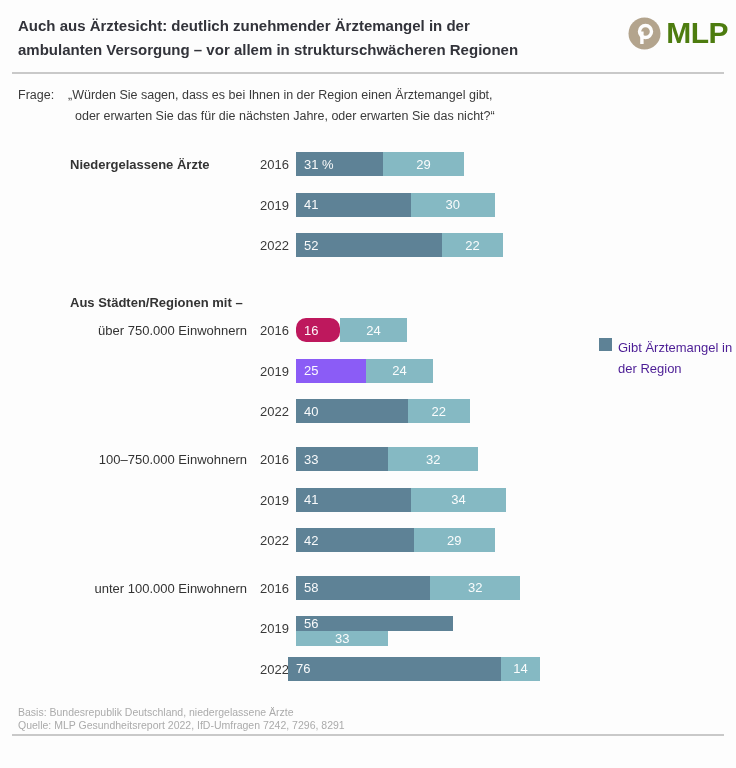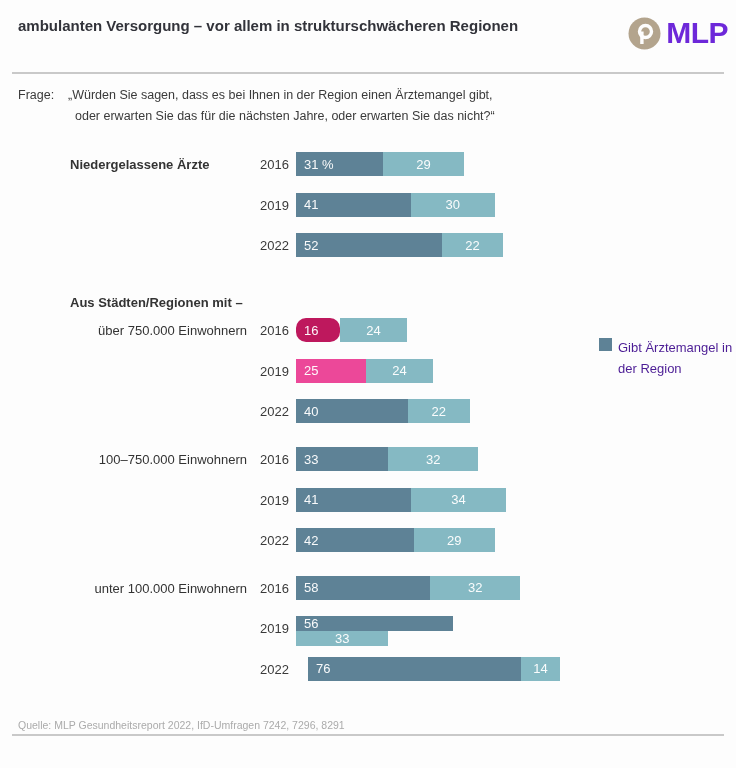--- a/index.html
+++ b/index.html
@@ -7,21 +7,21 @@
     position:relative;width:736px;height:768px;margin:0 auto;
     background:#fdfdfd;overflow:hidden;
     font-family:"Liberation Sans",sans-serif;color:#333;
   }
   
   .title{
     position:absolute;left:18px;top:14px;width:560px;
     font-size:15px;font-weight:bold;line-height:24px;color:#32333a;
   }
   .logo{position:absolute;right:8px;top:16px;display:flex;align-items:center;}
-  .logo-word{font-size:30px;font-weight:bold;letter-spacing:-0.5px;color:#6d28d9;margin-left:5px;}
+  .logo-word{font-size:30px;font-weight:bold;letter-spacing:-0.5px;color:#4d7c0f;margin-left:5px;}
   .divider{position:absolute;left:12px;width:712px;height:2px;background:#c9c9c9;}
   .divider.top{top:72px;}
   .divider.bottom{top:734px;}
   
   .q-label{position:absolute;left:18px;top:88px;font-size:12.5px;color:#3a3a3a;}
   .q-line1{position:absolute;left:68px;top:88px;font-size:12.5px;color:#3a3a3a;}
   .q-line2{position:absolute;left:75px;top:109px;font-size:12.5px;color:#3a3a3a;}
   
   .group-label{position:absolute;font-size:13px;line-height:15px;color:#333;white-space:nowrap;}
   .group-label.bold{font-weight:bold;left:70px;}
@@ -39,20 +39,21 @@
   .legend-text{margin-left:6px;font-size:13px;line-height:21px;color:#4c1d95;width:118px;}
   
   .footer-line{position:absolute;left:18px;font-size:10.5px;line-height:13px;color:#ababab;white-space:nowrap;}
 </style>
 </head>
 <body>
 
 <div class="frame">
 
   <div class="title">
+    <div>Auch aus Ärztesicht: deutlich zunehmender Ärztemangel in der</div>
     <div>ambulanten Versorgung – vor allem in strukturschwächeren Regionen</div>
   </div>
 
   <div class="logo">
     <svg width="33" height="33" viewBox="0 0 33 33">
       <circle cx="16.5" cy="16.5" r="16" fill="#b3a48d"></circle>
       <circle cx="17.5" cy="14.5" r="6" fill="none" stroke="#fdfdfd" stroke-width="3.4"></circle>
       <rect x="12.2" y="14.5" width="3.4" height="12.5" fill="#fdfdfd"></rect>
     </svg>
     <span class="logo-word">MLP</span>
@@ -98,21 +99,21 @@
       <div class="bar" style="left: 296px; top: 318px;">
         <div class="seg dark" style="width: 44px; background: #be185d; border-radius: 10px;">
           <span class="val">16</span>
         </div>
         <div class="seg light" style="width: 67.2px; background: rgb(133, 185, 195);">
           <span class="val">24</span>
         </div>
       </div>
       <div class="year-label" style="top: 363.5px;">2019</div>
       <div class="bar" style="left: 296px; top: 358.5px;">
-        <div class="seg dark" style="width: 70px; background: #ec4899;">
+        <div class="seg dark" style="width: 70px; background: #8b5cf6;">
           <span class="val">25</span>
         </div>
         <div class="seg light" style="width: 67.2px; background: rgb(133, 185, 195);">
           <span class="val">24</span>
         </div>
       </div>
       <div class="year-label" style="top: 404px;">2022</div>
       <div class="bar" style="left: 296px; top: 399px;">
         <div class="seg dark" style="width: 112px; background: rgb(94, 130, 150);">
           <span class="val">40</span>
@@ -162,33 +163,34 @@
       <div class="year-label" style="top: 621px;">2019</div>
       <div class="bar" style="left: 296px; top: 616px; flex-direction: column;">
         <div class="seg dark" style="width: 156.8px; background: rgb(94, 130, 150);">
           <span class="val">56</span>
         </div>
         <div class="seg light" style="width: 92.4px; background: rgb(133, 185, 195);">
           <span class="val">33</span>
         </div>
       </div>
       <div class="year-label" style="top: 661.5px;">2022</div>
-      <div class="bar" style="left: 308px; top: 656.5px;">
+      <div class="bar" style="left: 288px; top: 656.5px;">
         <div class="seg dark" style="width: 212.8px; background: rgb(94, 130, 150);">
           <span class="val">76</span>
         </div>
         <div class="seg light" style="width: 39.2px; background: rgb(133, 185, 195);">
           <span class="val">14</span>
         </div>
       </div>
     </div>
 
   <div class="section-header">Aus Städten/Regionen mit –</div>
 
   <div class="legend-entry" style="top:337px;">
     <div class="legend-swatch" id="swatch-dark" style="background: rgb(94, 130, 150);"></div>
     <div class="legend-text">Gibt Ärztemangel in der Region</div>
   </div>
 
+  <div class="footer-line" style="top:706px;">Basis: Bundesrepublik Deutschland, niedergelassene Ärzte</div>
   <div class="footer-line" style="top:719px;">Quelle: MLP Gesundheitsreport 2022, IfD-Umfragen 7242, 7296, 8291</div>
   <div class="divider bottom"></div>
 
 </div>
 
 </body></html>

